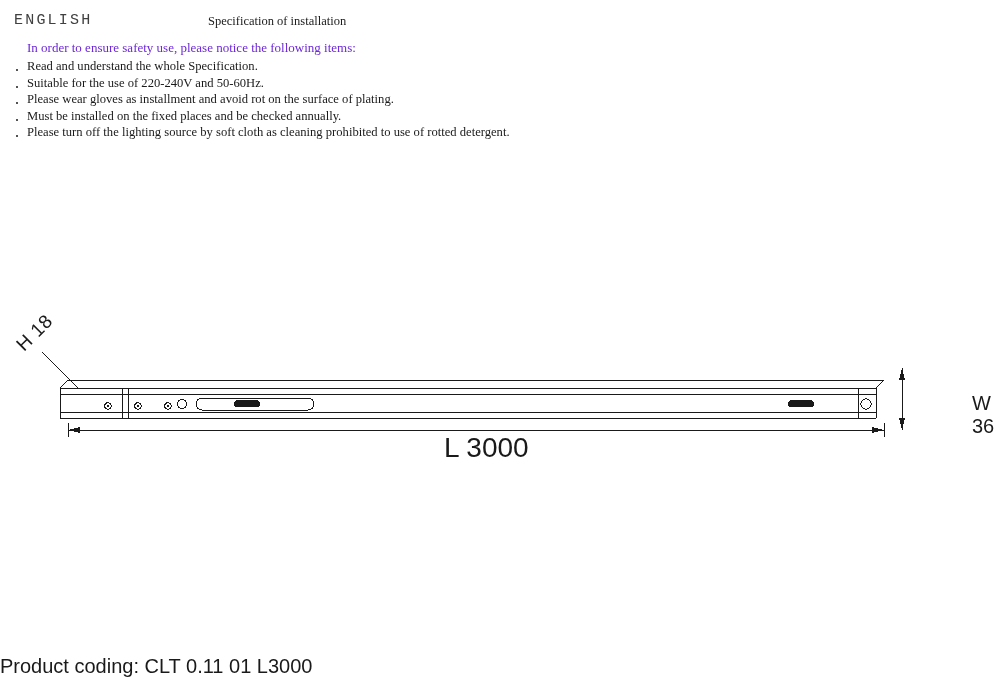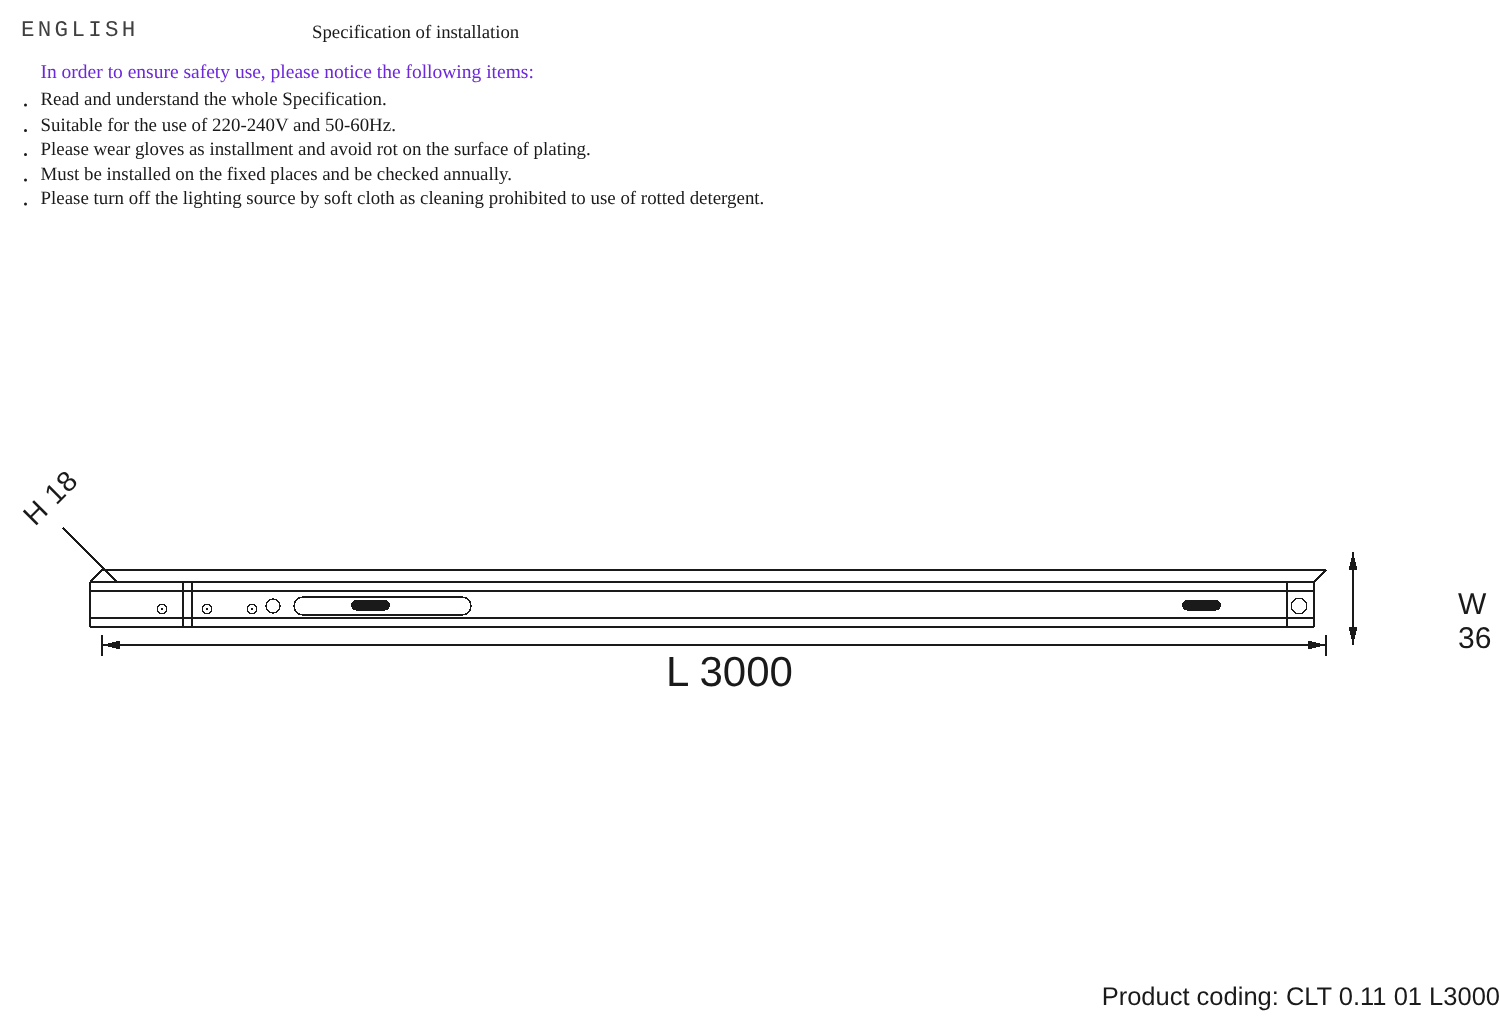--- a/index.html
+++ b/index.html
@@ -109,23 +109,23 @@
     top: 432px;
     font-size: 28px;
   }
 
   
   .product-coding {
     position: absolute;
     left: 0;
     top: 655px;
     width: 1000px;
-    text-align: right;
+    text-align: left;
     font-family: "Liberation Sans", sans-serif;
-    font-size: 17px;
+    font-size: 20px;
     color: #1a1a1a;
   }
 </style>
 </head>
 <body>
 
 <div class="page">
 
   <div class="lang-title">ENGLISH</div>
   <div class="spec-title">Specification of installation</div>

